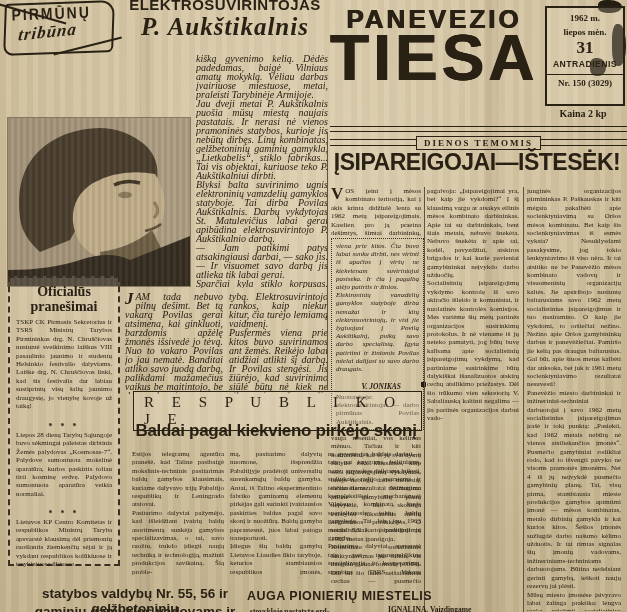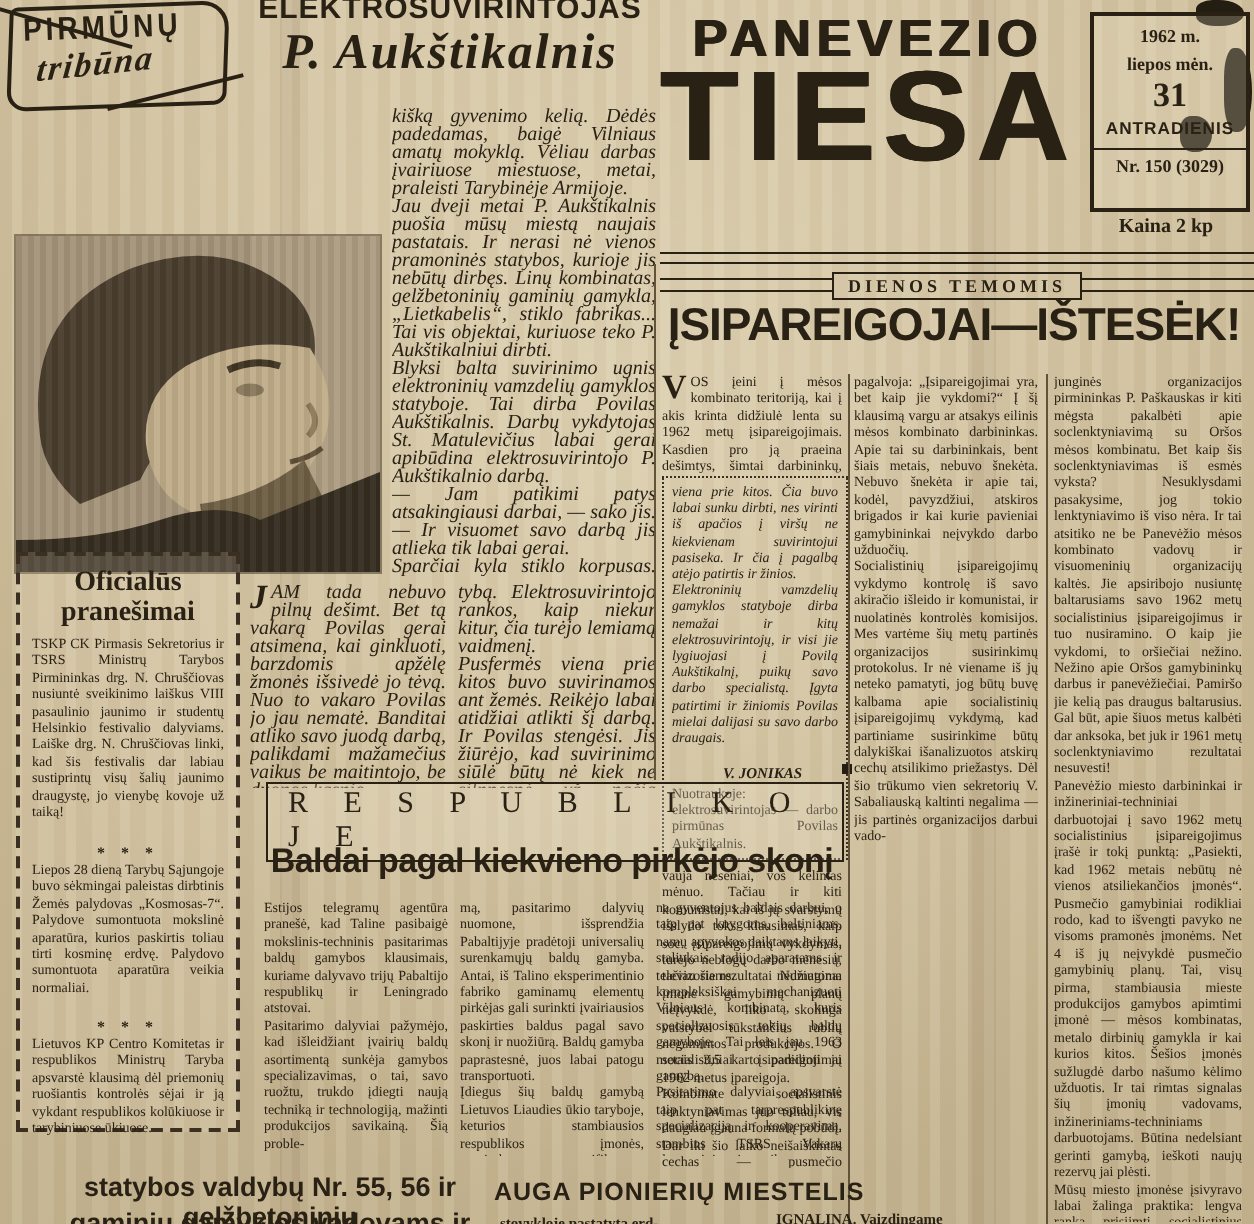--- a/index.html
+++ b/index.html
@@ -117,21 +117,21 @@
   <div class="abs just ital" style="left:229px;top:292px;width:99px;height:102px;">tybą. Elektrosuvirintojo rankos, kaip niekur kitur, čia turėjo lemiamą vaidmenį.
 Pusfermės viena prie kitos buvo suvirinamos ant žemės. Reikėjo labai atidžiai atlikti šį darbą. Ir Povilas stengėsi. Jis žiūrėjo, kad suvirinimo siūlė būtų nė kiek ne silpnesnė už pačią metalo masę.
 Didelio atidumo reikalavo ir kolonų suvirinimas</div>
 
   <div id="official" class="abs">
     <div class="t">Oficialūs pranešimai</div>
     <div class="just body7" style="height:104px;">TSKP CK Pirmasis Sekretorius ir TSRS Ministrų Tarybos Pirmininkas drg. N. Chruščiovas nusiuntė sveikinimo laiškus VIII pasaulinio jaunimo ir studentų Helsinkio festivalio dalyviams. Laiške drg. N. Chruščiovas linki, kad šis festivalis dar labiau sustiprintų visų šalių jaunimo draugystę, jo vienybę kovoje už taiką!</div>
     <div class="sep">*  *  *</div>
     <div class="just body7" style="height:78px;">Liepos 28 dieną Tarybų Sąjungoje buvo sėkmingai paleistas dirbtinis Žemės palydovas „Kosmosas-7“. Palydove sumontuota mokslinė aparatūra, kurios paskirtis toliau tirti kosminę erdvę. Palydovo sumontuota aparatūra veikia normaliai.</div>
     <div class="sep">*  *  *</div>
-    <div class="just body7" style="height:62px;">Lietuvos KP Centro Komitetas ir respublikos Ministrų Taryba apsvarstė klausimą dėl priemonių ruošiantis kontrolės sėjai ir ją vykdant respublikos kolūkiuose ir tarybiniuose ūkiuose.</div>
+    <div class="just body7" style="height:62px;">Lietuvos KP Centro Komitetas ir respublikos Ministrų Taryba apsvarstė klausimą dėl priemonių ruošiantis žiemkenčių sėjai ir ją vykdant respublikos kolūkiuose ir tarybiniuose ūkiuose.</div>
   </div>
 
   <div id="mast-city" class="abs sans heavy">PANEVEZIO</div>
   <div id="mast-name" class="abs sans heavy">TIESA</div>
   <div id="datebox" class="abs">
     <div class="r" style="margin-top:3px;">1962 m.</div>
     <div class="r">liepos mėn.</div>
     <div class="day">31</div>
     <div class="r wd sans">ANTRADIENIS</div>
     <div class="issue">Nr. 150 (3029)</div>

